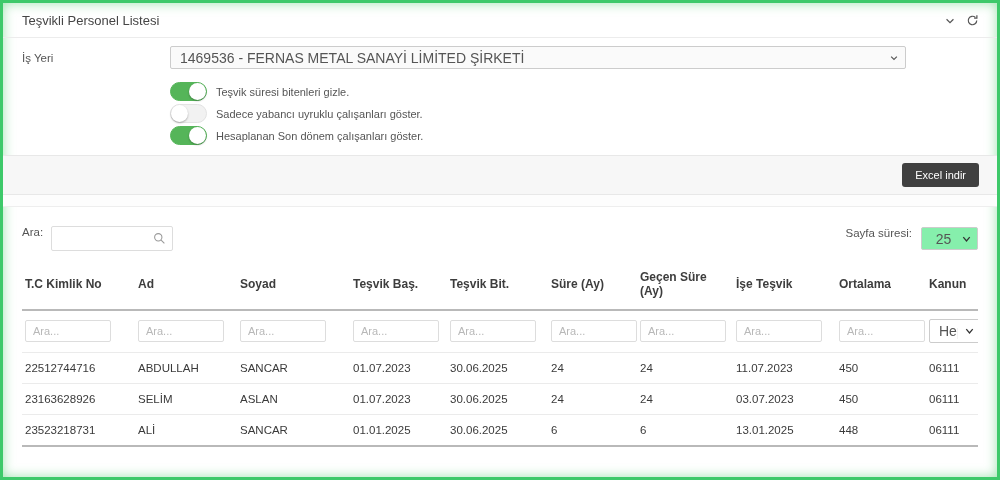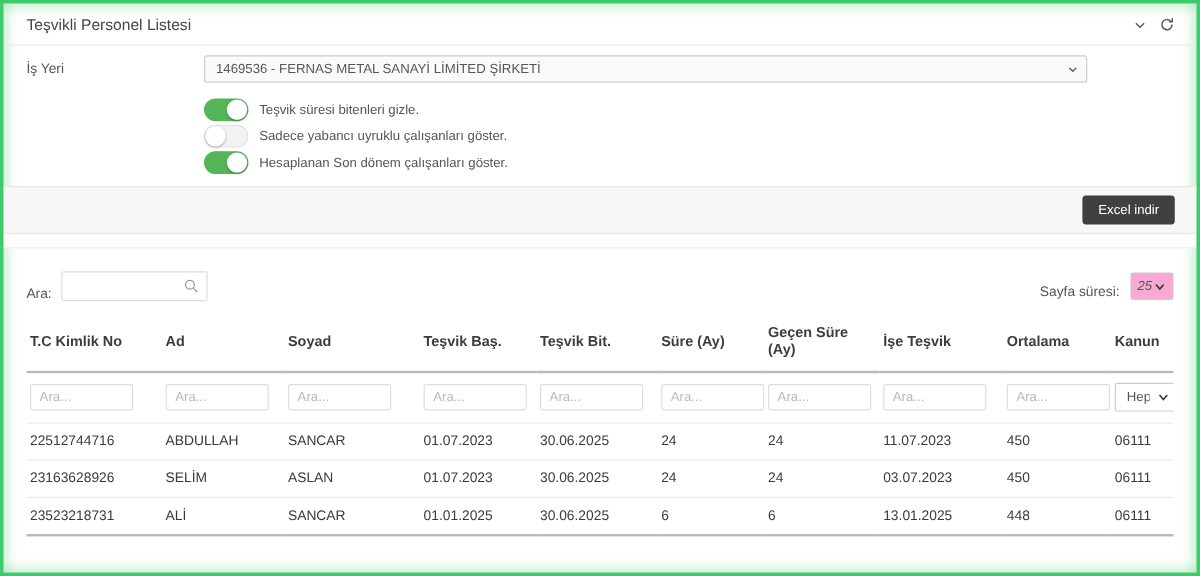--- a/index.html
+++ b/index.html
@@ -25,21 +25,21 @@
   }
   .title { font-size:13px; color:#454545; }
   .header-icons { display:flex; align-items:center; gap:10px; }
   .icon-btn { display:inline-flex; cursor:pointer; line-height:0; }
   .card-body { padding:8px 18px 6px 19px; }
   .form-row { display:flex; align-items:center; }
   .form-label { width:148px; font-size:11.5px; color:#555; }
   .fake-select {
     position:relative; display:flex; align-items:center;
     border:1px solid #ccc; background:#fafafa; border-radius:2px;
-    height:23px; font-size:11px; color:#555;
+    height:23px; font-size:14px; color:#555;
     padding:0 22px 0 9px; cursor:pointer;
   }
   .fake-select .chev { position:absolute; right:6px; top:50%; transform:translateY(-50%); line-height:0; }
   .workplace-select { width:736px; }
   .toggles { margin:13px 0 4px 148px; }
   .toggle-row { display:flex; align-items:center; margin-bottom:3px; height:19px; }
   .switch {
     width:37px; height:19px; border-radius:10px; position:relative;
     background:#f2f2f2; border:1px solid #e3e3e3; cursor:pointer; flex:0 0 auto;
   }
@@ -65,30 +65,30 @@
     font-size:11px; font-family:"Liberation Sans",sans-serif;
     padding:6px 13px; cursor:pointer;
   }
   .gap { height:12px; background:#fdfdfd; border-bottom:1px solid #eee; }
   
   .card-table { padding:0 19px; }
   .toolbar {
     display:flex; align-items:center; justify-content:space-between;
     padding:19px 0 12px 0;
   }
-  .toolbar-left, .toolbar-right { display:flex; align-items:flex-end; }
+  .toolbar-left, .toolbar-right { display:flex; align-items:flex-start; }
   .toolbar label { font-size:11.5px; color:#555; }
   .search-wrap { position:relative; margin-left:8px; }
   .search-input {
     width:122px; height:25px; border:1px solid #ddd; border-radius:2px;
     font-size:11px; padding:0 24px 0 8px; color:#444; outline:none;
     font-family:"Liberation Sans",sans-serif;
   }
   .search-wrap .mag { position:absolute; right:7px; top:6px; line-height:0; }
-  .pagesize-select { width:36px; margin-left:9px; background:#f9a8d4; justify-content:center; padding:0 18px 0 6px;font-style:italic; }
+  .pagesize-select { width:57px; margin-left:9px; background:#86efac; justify-content:center; padding:0 18px 0 6px; }
   
   table { width:100%; border-collapse:collapse; table-layout:fixed; }
   thead th {
     text-align:left; font-size:12px; font-weight:bold; color:#3d3d3d;
     padding:7px 4px 11px 3px; border-bottom:2px solid #b9b9b9; cursor:pointer;
   }
   tr.filter-row td { padding:8px 4px 9px 3px; }
   .col-filter-input {
     width:86px; height:22px; border:1px solid #ddd; border-radius:2px;
     font-size:11px; padding:0 7px; color:#555; outline:none;

